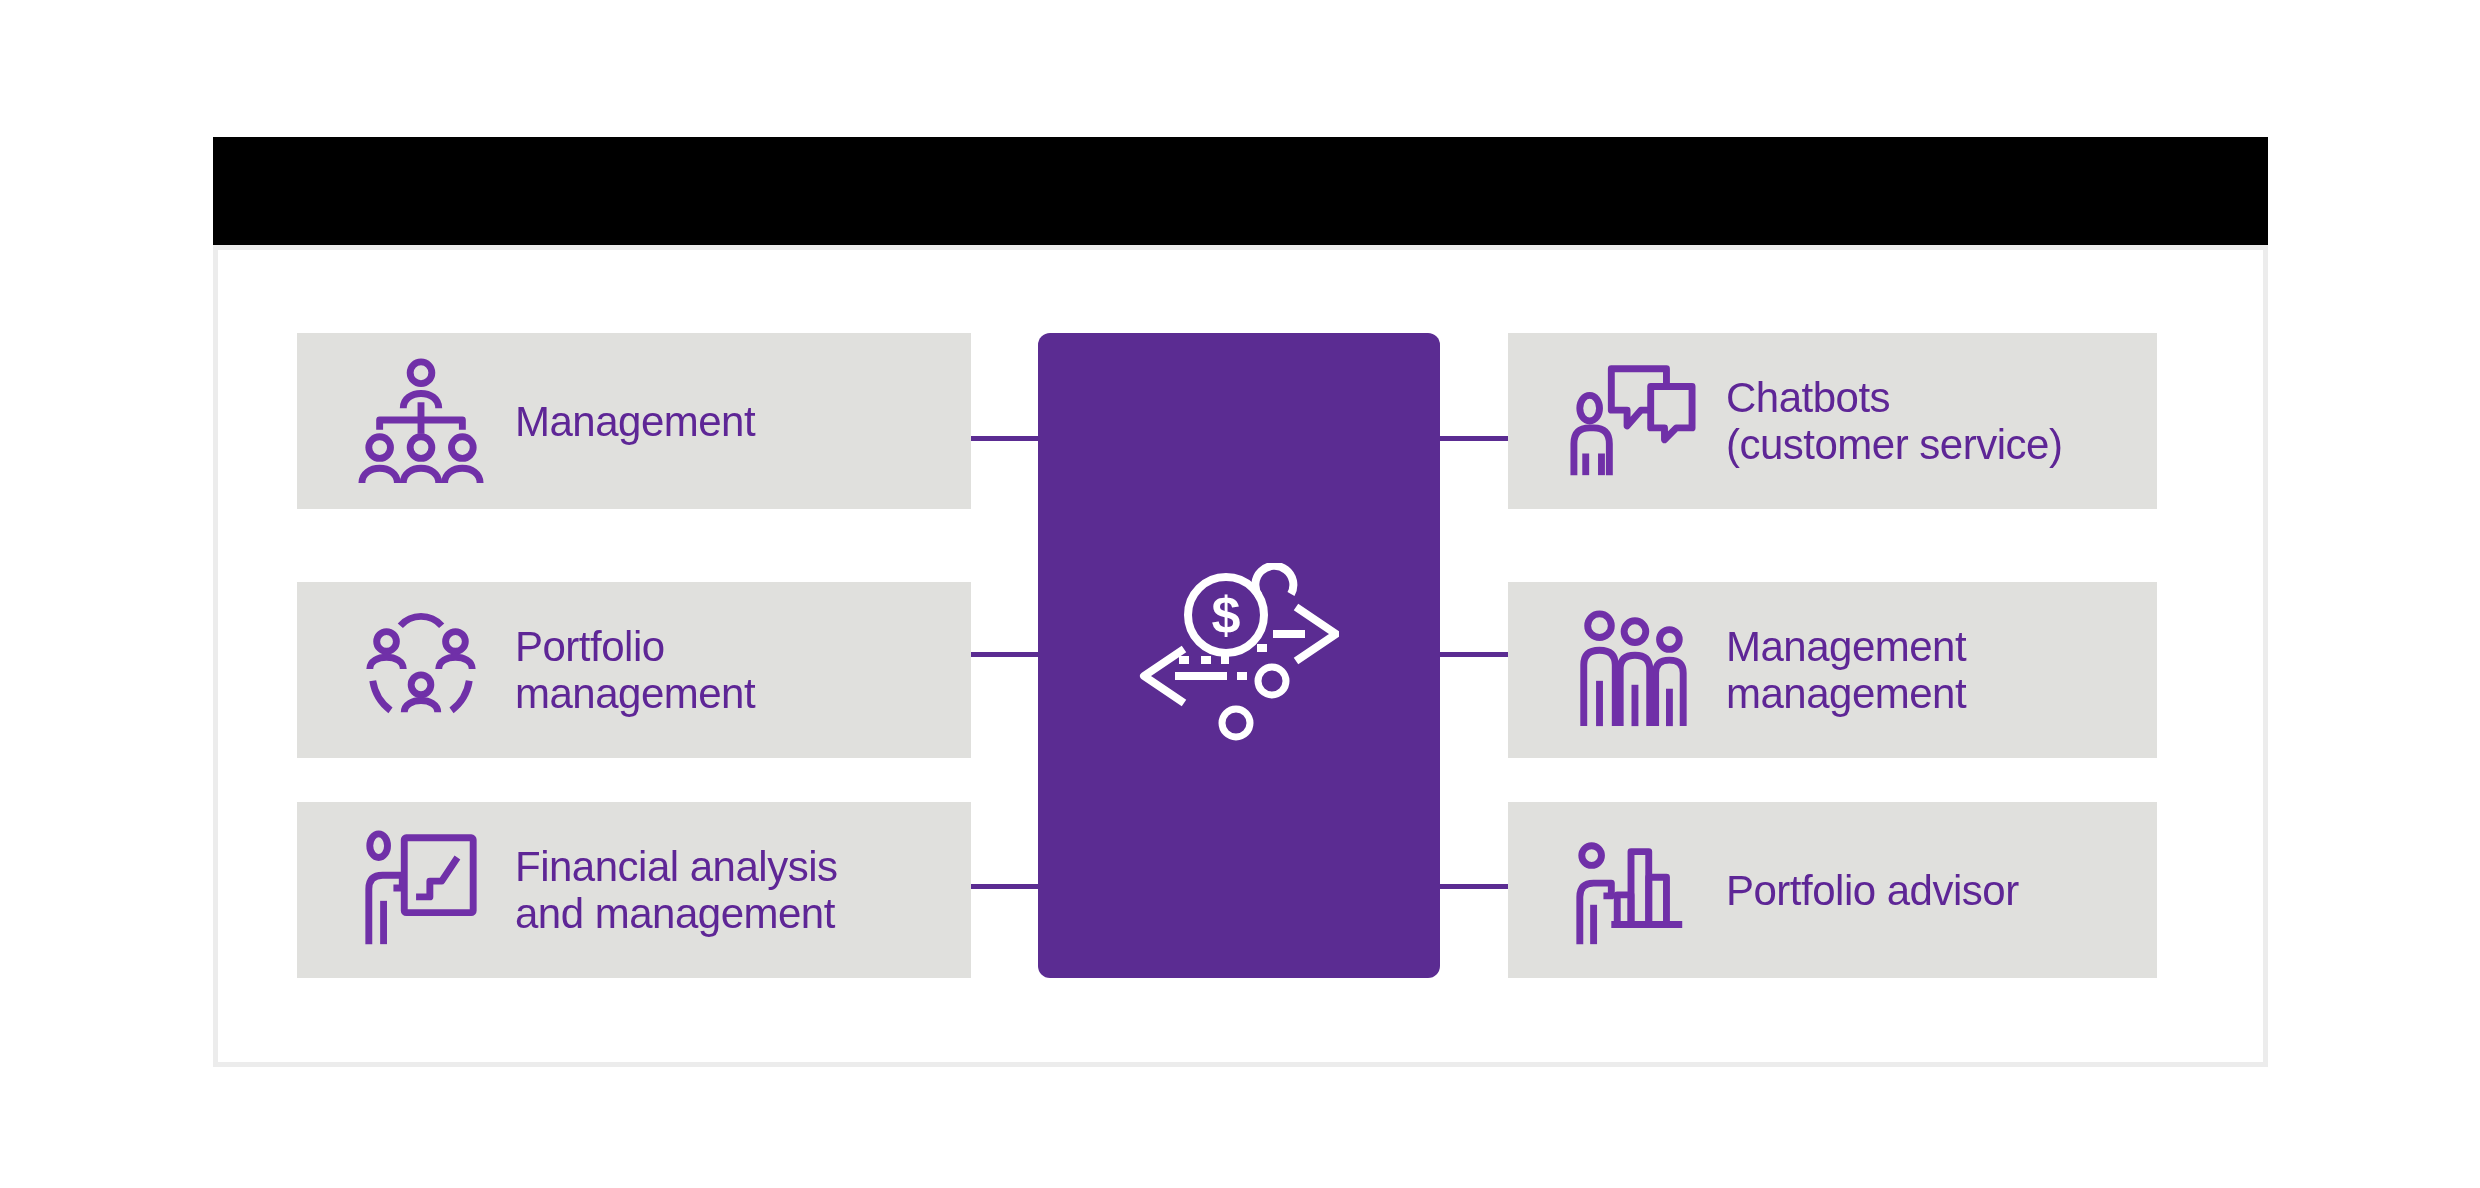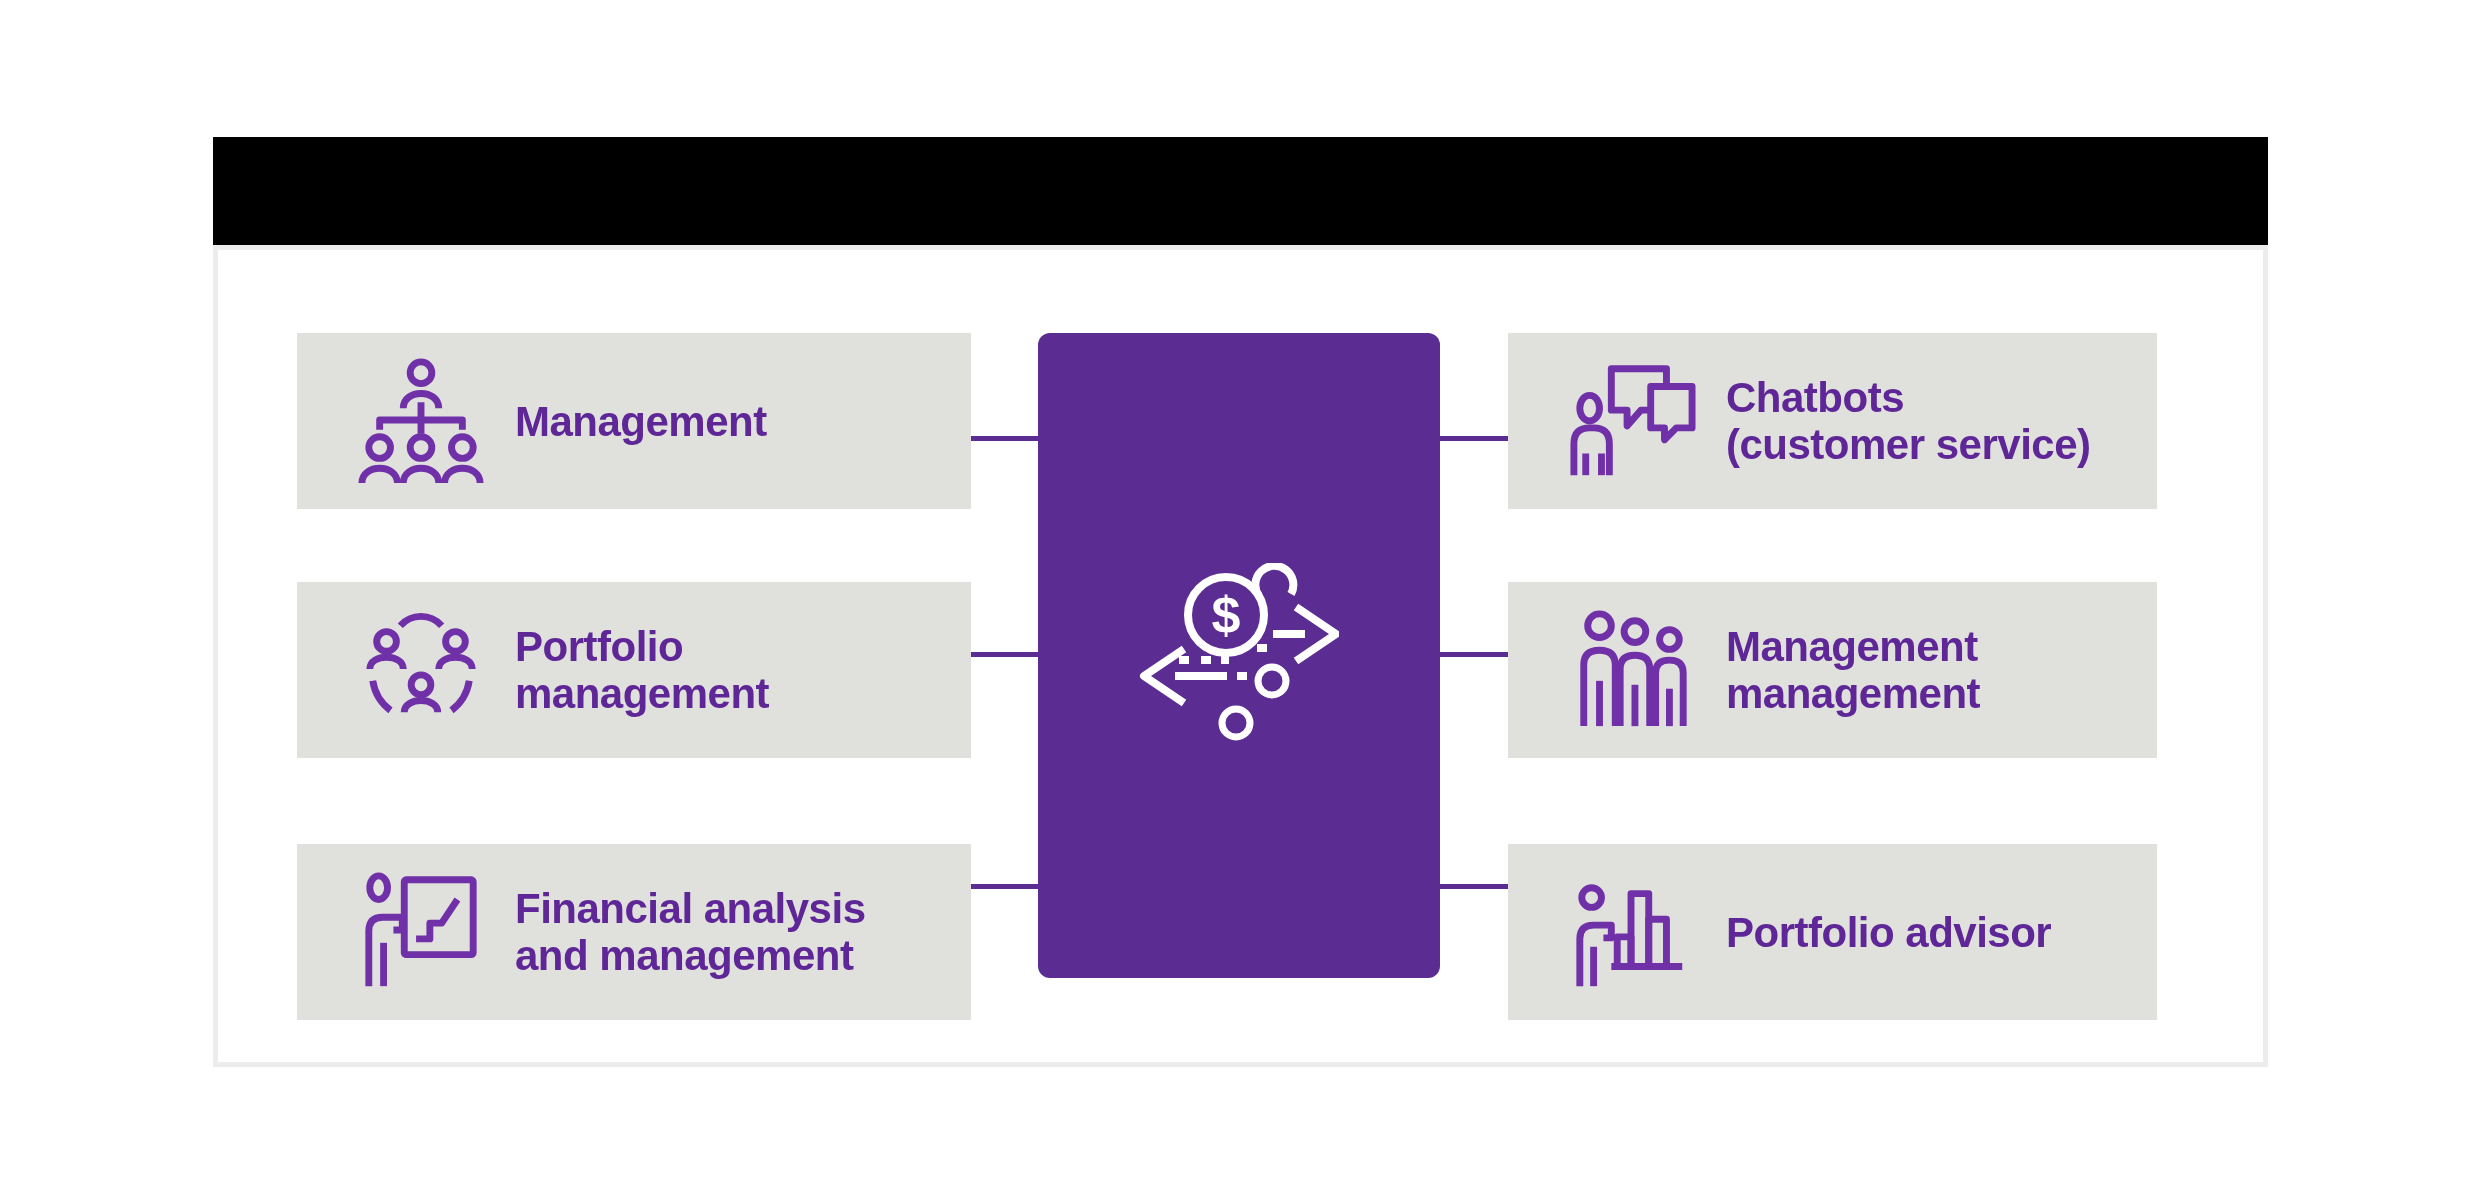--- a/index.html
+++ b/index.html
@@ -20,26 +20,26 @@
     box-sizing:border-box;
   }
   .ubox{
     position:absolute;height:176px;
     background:var(--box-bg,#e0e0dd);
     display:flex;align-items:center;gap:30px;
     padding-left:60px;box-sizing:border-box;
   }
   .ubox.left{left:297px;width:674px}
   .ubox.right{left:1508px;width:649px}
-  .r1{top:333px}.r2{top:582px}.r3{top:844px}
+  .r1{top:333px}.r2{top:582px}.r3{top:802px}
   .icon{width:128px;height:128px;flex:none;color:var(--icon-purple,#7030a8);}
   .icon svg{width:100%;height:100%;display:block;}
   .label{
     color:var(--label-purple,#5e2696);
-    font-size:42px;font-weight:700;line-height:47px;letter-spacing:-0.5px;
+    font-size:42px;font-weight:400;line-height:47px;letter-spacing:-0.5px;
   }
   .label div:empty{display:none}
   .hub{
     position:absolute;left:1038px;top:333px;width:402px;height:645px;
     background:var(--accent-purple,#5b2c92);border-radius:12px;
     display:flex;align-items:center;justify-content:center;
   }
   .hub svg{width:200px;height:185px;color:var(--center-icon,#ffffff);}
   .connector{position:absolute;height:5px;background:var(--accent-purple,#5b2c92);}
   .c-l{left:971px;width:67px}

